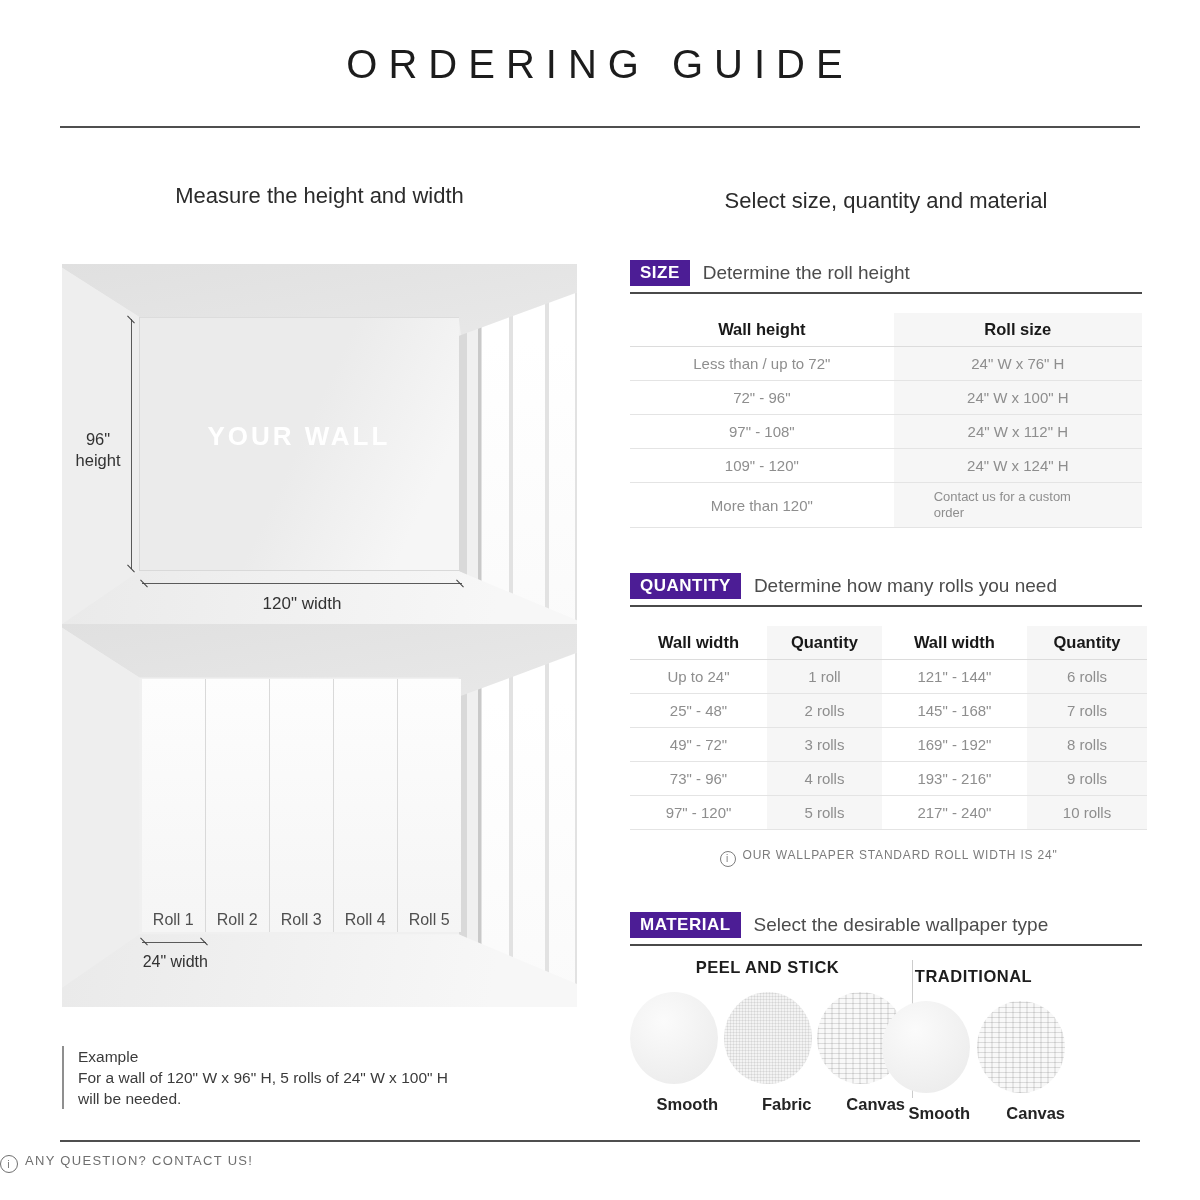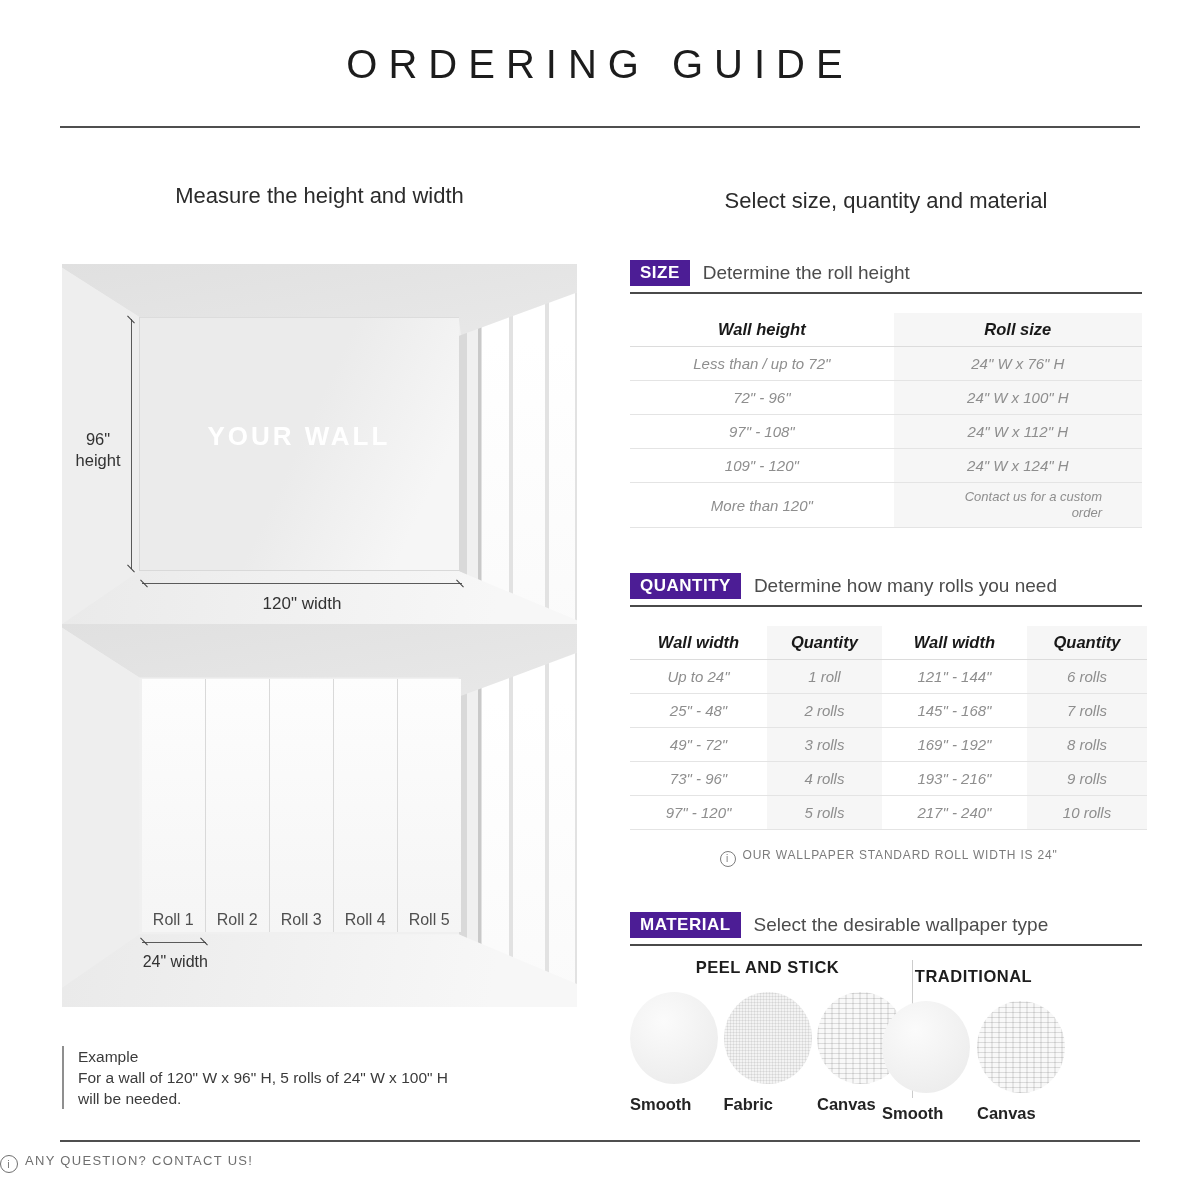--- a/index.html
+++ b/index.html
@@ -82,22 +82,22 @@
   .badge { background:#4c1d95; color:#ffffff; font-weight:700; font-size:17px;
     padding:3px 10px; letter-spacing:0.5px; white-space:nowrap; }
   .section-sub { font-size:19px; color:#4c4c4c; white-space:nowrap; }
 
   
   .tbl { position:absolute; left:630px; }
   .size-table { top:313px; width:512px; }
   .qty-table { top:626px; width:517px; }
   .t-row { display:flex; border-bottom:1px solid #e4e4e4; align-items:stretch; }
   .t-row.head { border-bottom:1px solid #dcdcdc; }
-  .t-row > div { display:flex; align-items:center; justify-content:center; text-align:right;
-    font-size:15px; color:#8e8e8e; padding:8px 4px; box-sizing:border-box;font-style:italic; }
+  .t-row > div { display:flex; align-items:center; justify-content:center; text-align:left;
+    font-size:15px; color:#8e8e8e; padding:8px 4px; box-sizing:border-box; }
   .t-row.head > div { font-size:16.5px; font-weight:700; color:#191919; padding:7px 4px; }
   .shaded { background:#f6f6f6; }
   .s-c1 { width:51.5%; } .s-c2 { width:48.5%; }
   .small-cell { font-size:13px !important; line-height:16px; padding:6px 40px !important; }
   .qc1 { width:26.5%; } .qc2 { width:22.2%; } .qc3 { width:28.1%; } .qc4 { width:23.2%; }
 
   .note-line { position:absolute; left:630px; top:848px; width:517px; text-align:center;
     font-size:12px; letter-spacing:0.8px; color:#7c7c7c; }
 
   .info-icon { display:inline-flex; align-items:center; justify-content:center;
@@ -105,21 +105,21 @@
     font-size:10px; margin-right:7px; vertical-align:-3px; color:#7c7c7c; }
   .footer-text .info-icon { width:16px; height:16px; font-size:11px; border-color:#6f6f6f; }
 
   
   .group { position:absolute; top:958px; }
   .group-psa { left:630px; width:275px; }
   .group-trad { left:882px; width:183px;margin-top:9px; }
   .group-title { text-align:center; font-size:16.5px; font-weight:700; color:#1d1d1d;
     letter-spacing:0.5px; }
   .swatch-row { display:flex; justify-content:space-between; margin-top:15px; }
-  .swatch-item { width:88px; text-align:left; }
+  .swatch-item { width:88px; text-align:right; }
   .swatch { width:88px; height:92px; border-radius:50%; }
   .swatch.smooth { background:radial-gradient(circle at 38% 32%, #fbfbfb 0%, #f1f1f1 55%, #e9e9e9 100%); }
   .swatch.fabric { background-color:#f3f3f3;
     background-image:repeating-linear-gradient(0deg, rgba(120,120,120,0.13) 0 1px, transparent 1px 3px),
       repeating-linear-gradient(90deg, rgba(120,120,120,0.13) 0 1px, transparent 1px 3px); }
   .swatch.canvas { background-color:#f8f8f8;
     background-image:repeating-linear-gradient(0deg, rgba(100,100,100,0.20) 0 1px, transparent 1px 5px),
       repeating-linear-gradient(90deg, rgba(100,100,100,0.13) 0 2px, transparent 2px 7px); }
   .swatch-label { margin-top:11px; font-size:16.5px; font-weight:600; color:#242424; }
   .v-divider { position:absolute; left:912px; top:960px; width:1px; height:138px; background:#cccccc; }

